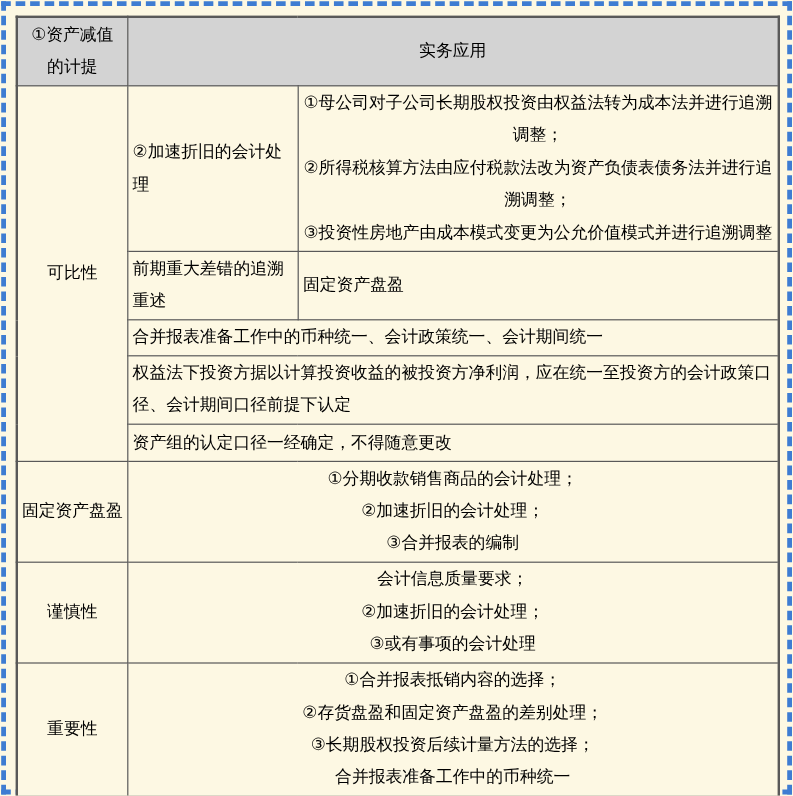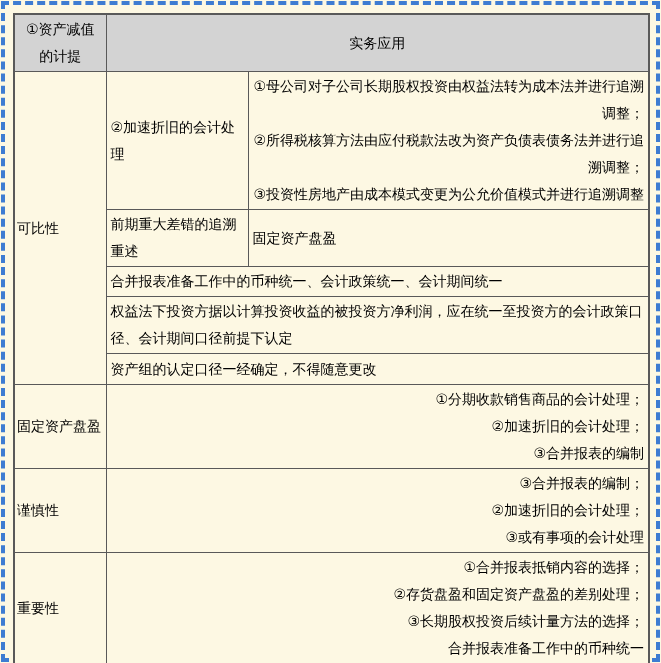--- a/index.html
+++ b/index.html
@@ -37,31 +37,32 @@
   }
   th.hdr {
     background: #D3D3D3;
     text-align: center;
   }
   td {
     background: #FDF8E3;
     text-align: left;
   }
   td.label-cell {
+    text-align: center;
     padding: 1px 2px;
   }
   tr.h55  { height: 55px; }
   tr.h137 { height: 137px; }
   tr.h57  { height: 57px; }
   tr.h30  { height: 30px; }
   tr.h55b { height: 55px; border-radius: 26px; }
   tr.h31  { height: 31px; font-family: Liberation Serif, serif; }
   tr.h82  { height: 82px; }
   tr.h107 { height: 107px; }
-  .line { text-align: right; }
+  .line { text-align: center; }
 </style>
 </head>
 <body>
 
 <div class="frame"></div>
 
 <table class="main">
   <colgroup>
     <col style="width:92px">
     <col style="width:142px">
@@ -105,21 +106,21 @@
       <td colspan="2">
         <div class="line">①分期收款销售商品的会计处理；</div>
         <div class="line">②加速折旧的会计处理；</div>
         <div class="line">③合并报表的编制</div>
       </td>
     </tr>
 
     <tr class="h82">
       <td class="label-cell">谨慎性</td>
       <td colspan="2">
-        <div class="line">③合并报表的编制；</div>
+        <div class="line">会计信息质量要求；</div>
         <div class="line">②加速折旧的会计处理；</div>
         <div class="line">③或有事项的会计处理</div>
       </td>
     </tr>
 
     <tr class="h107">
       <td class="label-cell">重要性</td>
       <td colspan="2">
         <div class="line">①合并报表抵销内容的选择；</div>
         <div class="line">②存货盘盈和固定资产盘盈的差别处理；</div>

